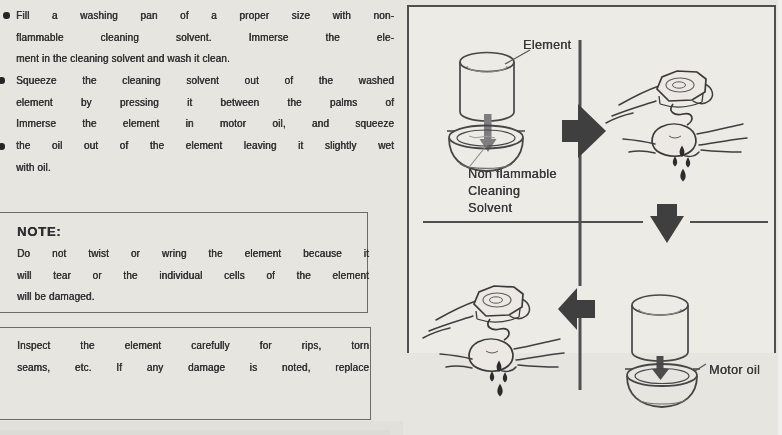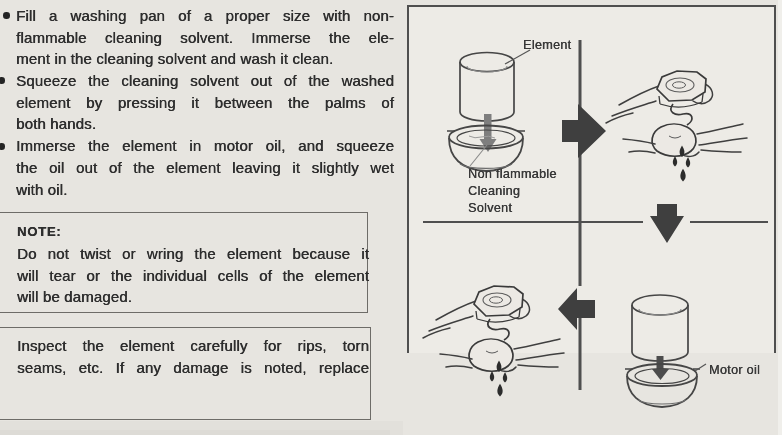--- a/index.html
+++ b/index.html
@@ -1,20 +1,20 @@
 <!DOCTYPE html>
 <html style="--paper: #e7e5e0; --diagram-paper: #edebe6; --ink: #2e2e2e; --line: #4f4f4f; --arrow: #3f3f3f; --box-border: #6e6c68;"><head>
 <meta charset="utf-8">
 <style>
   html,body{margin:0;padding:0;width:782px;height:435px;overflow:hidden;}
   body{font-family:"Liberation Sans","DejaVu Sans",sans-serif;background:var(--paper,#e7e5e0);}
   .page{position:relative;width:782px;height:435px;background:var(--paper,#e7e5e0);color:var(--ink,#2e2e2e);}
   
   .textcol{position:absolute;left:16px;top:5px;width:378px;}
-  .ln{height:21.7px;font-size:15px;line-height:21.7px;text-align:justify;text-align-last:justify;
+  .ln{height:21.7px;font-size:10px;line-height:21.7px;text-align:justify;text-align-last:justify;
       letter-spacing:.15px;text-shadow:.4px 0 0 currentColor;white-space:nowrap;}
   .ln.j{white-space:normal;}
   .ln.last{text-align-last:left;white-space:normal;}
   .dot{position:absolute;width:6.5px;height:6.5px;border-radius:50%;background:#242424;}
   .d1{left:3px;top:12px;}
   .d2{left:-2px;top:77px;}
   .d3{left:-2px;top:143px;}
   
   .box{position:absolute;left:-4px;border:1.6px solid var(--box-border,#6e6c68);border-left:none;
        background:var(--paper,#e7e5e0);box-sizing:border-box;padding-left:21px;padding-right:6px;}
@@ -45,21 +45,20 @@
   <span class="dot d1"></span>
   <span class="dot d2"></span>
   <span class="dot d3"></span>
 
   <div class="textcol">
     <div class="ln j">Fill a washing pan of a proper size with non-</div>
     <div class="ln j">flammable cleaning solvent.  Immerse the ele-</div>
     <div class="ln last">ment in the cleaning solvent and wash it clean.</div>
     <div class="ln j">Squeeze the cleaning solvent out of the washed</div>
     <div class="ln j">element by pressing it between the palms of</div>
-    <div class="ln last">both hands.</div>
     <div class="ln j">Immerse the element in motor oil, and squeeze</div>
     <div class="ln j">the oil out of the element leaving it slightly wet</div>
     <div class="ln last">with oil.</div>
   </div>
 
   <div class="box notebox">
     <div class="boxtitle">NOTE:</div>
     <div class="ln j">Do not twist or wring the element because it</div>
     <div class="ln j">will tear or the individual cells of the element</div>
     <div class="ln last">will be damaged.</div>

